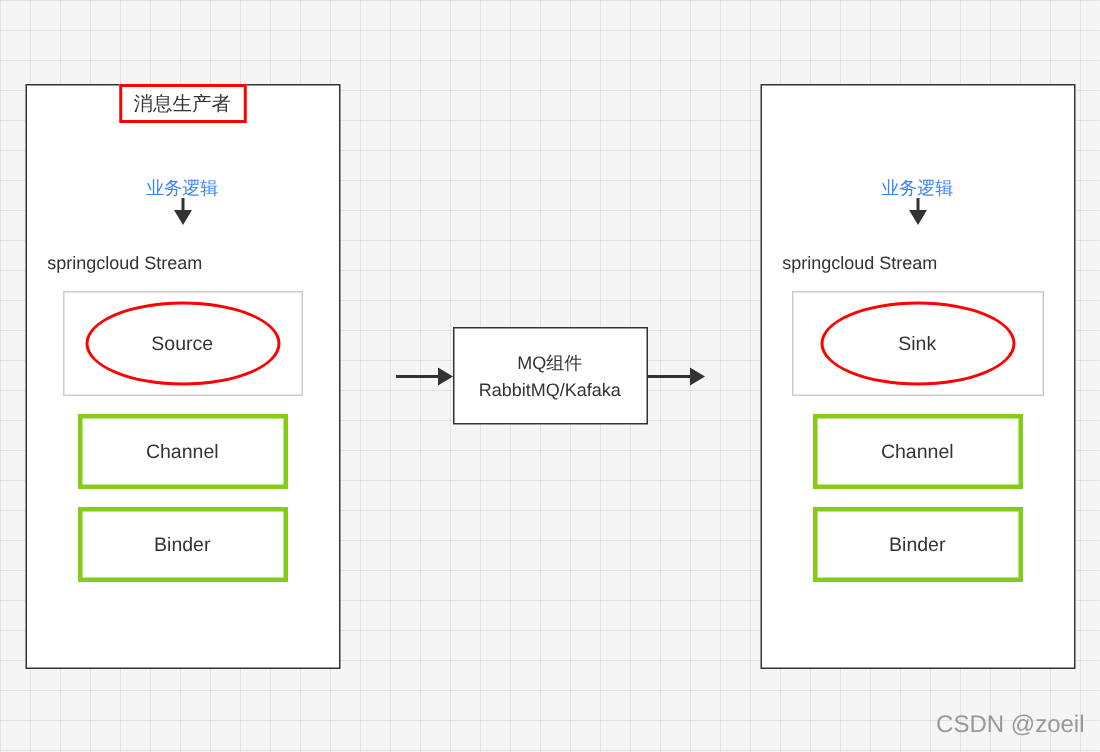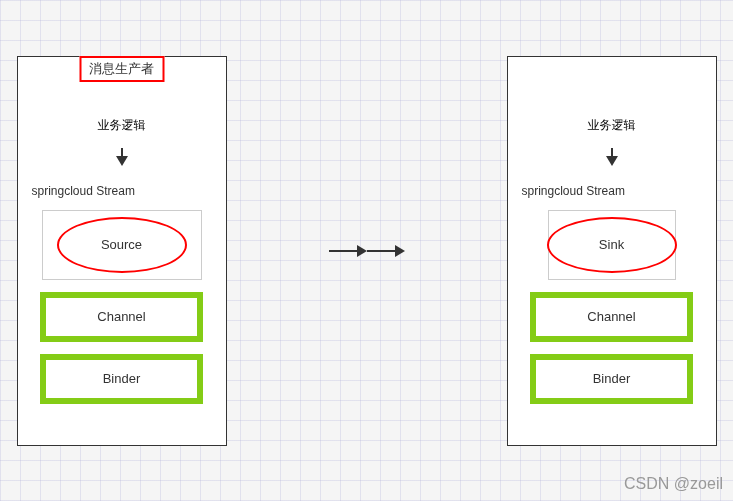--- a/index.html
+++ b/index.html
@@ -62,22 +62,22 @@
       padding: 2px 8px;
       white-space: nowrap;
       font-size: 13px;
       font-weight: normal;
       color: #333;
       z-index: 2;
     }
 
     .panel-subtitle {
       font-size: 12px;
-      color: #000000;
-      margin-bottom: 20px;
+      color: #3b82f6;
+      margin-bottom: 4px;
     }
 
     .arrow-down {
       width: 0;
       height: 0;
       border-left: 6px solid transparent;
       border-right: 6px solid transparent;
       border-top: 10px solid #333;
       margin-bottom: 2px;
       position: relative;
@@ -123,21 +123,21 @@
 
     .source-label {
       font-size: 13px;
       color: #333;
       z-index: 1;
       position: relative;
     }
 
     
     .sink-container {
-      width: 128px;
+      width: 168px;
       height: 70px;
       border: 1px solid #ccc;
       background: white;
       display: flex;
       align-items: center;
       justify-content: center;
       position: relative;
     }
 
     .sink-oval {
@@ -149,23 +149,23 @@
     }
 
     .sink-label {
       font-size: 13px;
       color: #333;
       z-index: 1;
       position: relative;
     }
 
     .channel-box, .binder-box {
-      width: 163px;
+      width: 140px;
       height: 50px;
-      border: 6px solid #84cc16;
+      border: 3px solid #84cc16;
       background: white;
       display: flex;
       align-items: center;
       justify-content: center;
       font-size: 13px;
       color: #333;
     }
 
     
     .middle-section {
@@ -265,20 +265,24 @@
   </div>
 
   <div class="middle-section">
     <div class="arrows-row">
 
       <div class="arrow-right">
         <div class="arrow-line" style="width:28px;"></div>
         <div class="arrow-head"></div>
       </div>
 
+      <div class="mq-box">
+        <span>MQ组件</span>
+        <span>RabbitMQ/Kafaka</span>
+      </div>
 
       <div class="arrow-right">
         <div class="arrow-line" style="width:28px;"></div>
         <div class="arrow-head"></div>
       </div>
     </div>
   </div>
 
   <div class="panel">
 

